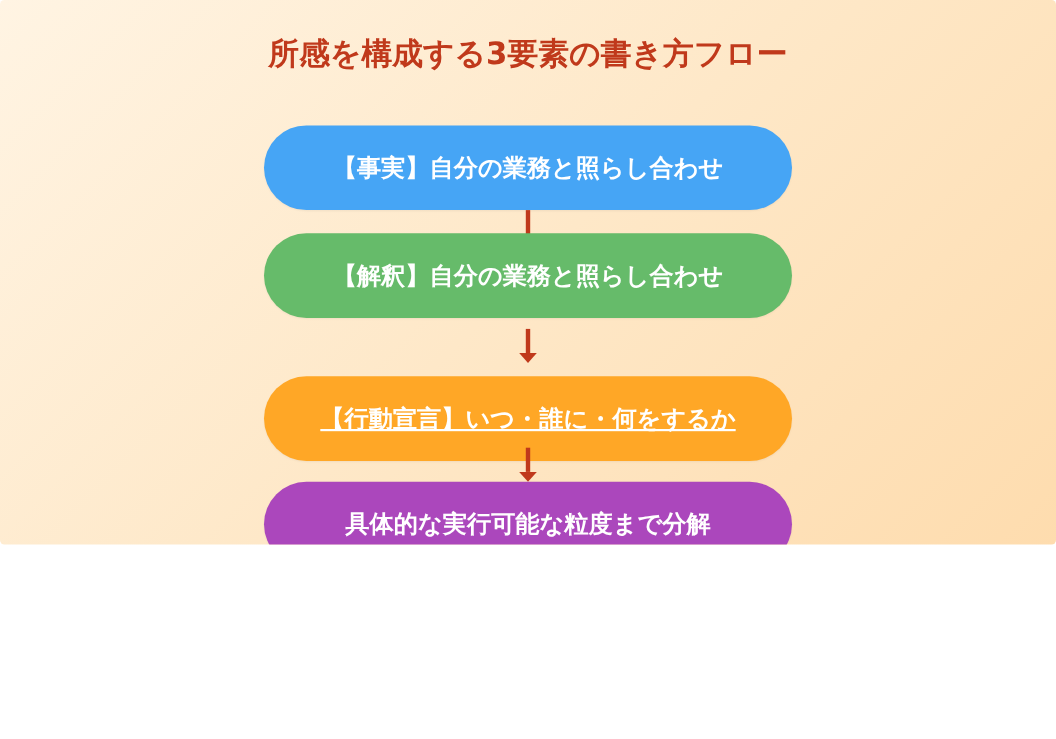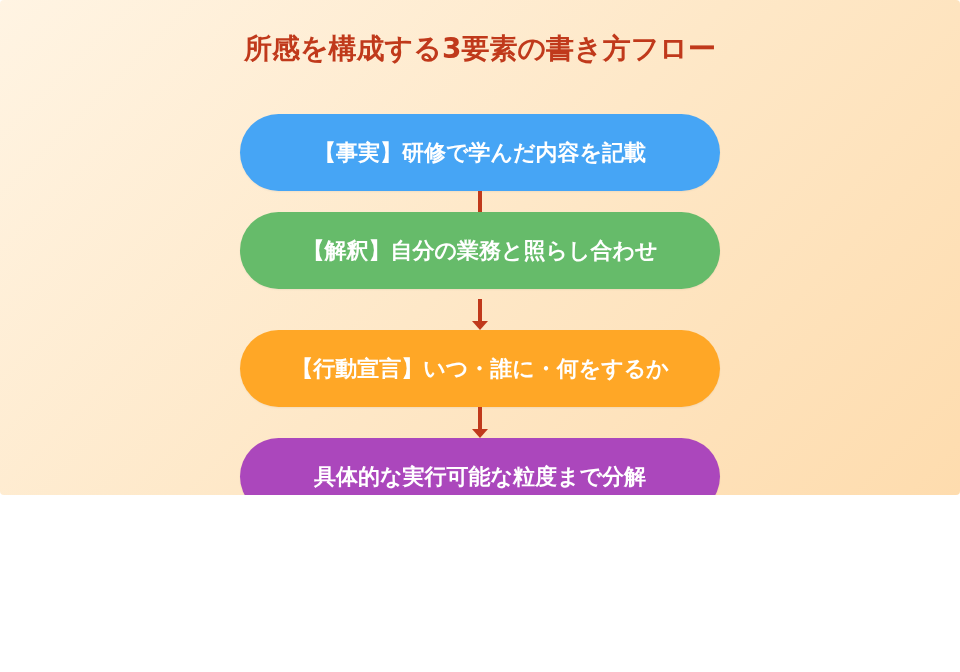--- a/index.html
+++ b/index.html
@@ -31,38 +31,38 @@
     border-top:9px solid #c0391b;
   }
 </style>
 </head>
 <body>
 
 <div class="canvas">
   <div class="title">所感を構成する3要素の書き方フロー</div>
 
   <div class="step" style="top:114px;background:#46a5f5;">
-    <span>【事実】研修で学んだ内容を記載</span>
+    <span>【事実】自分の業務と照らし合わせ</span>
   </div>
 
   <div class="arrow" style="top:191px;height:31px;">
     <div class="shaft" style="height:22px;"></div>
     <div class="head" style="top:22px;"></div>
   </div>
 
   <div class="step" style="top:212px;background:#66bb6a;">
     <span>【解釈】自分の業務と照らし合わせ</span>
   </div>
 
   <div class="arrow" style="top:299px;height:31px;">
     <div class="shaft" style="height:22px;"></div>
     <div class="head" style="top:22px;"></div>
   </div>
 
-  <div class="step" style="top:330px;background:#ffa726;">
+  <div class="step" style="top:342px;background:#ffa726;text-decoration:underline;">
     <span>【行動宣言】いつ・誰に・何をするか</span>
   </div>
 
   <div class="arrow" style="top:407px;height:31px;">
     <div class="shaft" style="height:22px;"></div>
     <div class="head" style="top:22px;"></div>
   </div>
 
   <div class="step" style="top:438px;background:#ab47bc;">
     <span>具体的な実行可能な粒度まで分解</span>

